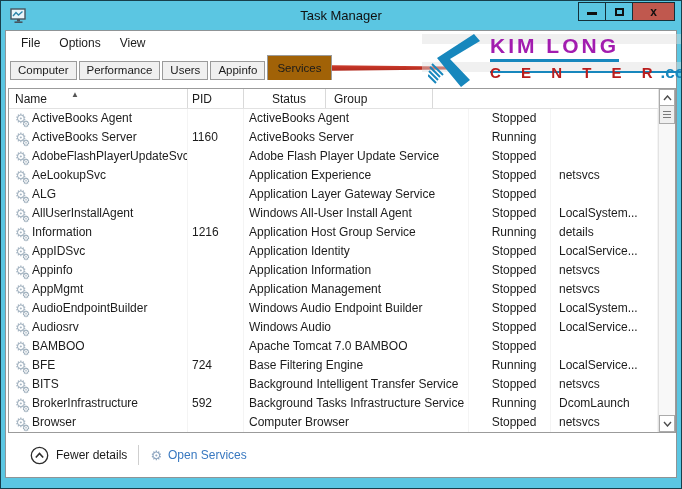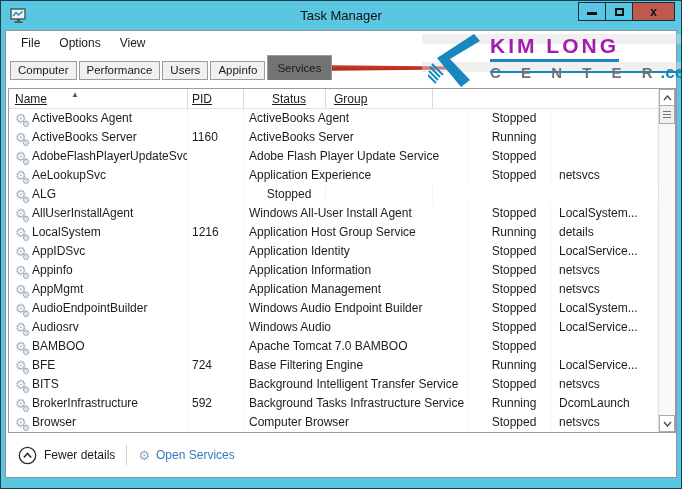--- a/index.html
+++ b/index.html
@@ -26,49 +26,49 @@
   
   .content { position:absolute; left:4px; right:4px; top:29px; bottom:10px;
              background:#ffffff; border:1px solid #8f9496; }
 
   .menubar { position:absolute; top:2px; left:0; height:20px; display:flex; padding-left:8px; }
   .menu-item { padding:3px 7px; font-size:12px; color:#1b1b1b; margin-right:5px; }
 
   .tabs { position:absolute; left:4px; top:24px; height:25px; display:flex; align-items:flex-end; }
   .tab { background:#f0f0f0; border:1px solid #9b9b9b; height:19px; line-height:17px;
          padding:0 7px; font-size:11.5px; color:#1b1b1b; margin-right:2px; white-space:nowrap; }
-  .tab.active { background:#737373; height:25px; line-height:24px; border-bottom:none;
+  .tab.active { background:#a16207; height:25px; line-height:24px; border-bottom:none;
                 padding:0 9px; z-index:3; }
 
   
   .annotation-arrow { position:absolute; left:288px; top:30px; width:154px; height:14px;
     background:linear-gradient(180deg,#e05a4b 0%, #c23325 45%, #9c2016 100%);
     clip-path:polygon(0% 50%, 11% 0%, 11% 29%, 100% 39%, 100% 61%, 11% 71%, 11% 100%);
   }
 
   
   .watermark { position:absolute; left:422px; top:1px; width:248px; height:56px; }
   .wm-stripe { position:absolute; left:-6px; right:-6px; height:10px; background:#dddddd; opacity:.45; }
   .wm-stripe.s1 { top:2px; } .wm-stripe.s2 { top:30px; }
   .wm-chevron { position:absolute; left:0; top:2px; }
   .wm-line1 { position:absolute; left:62px; top:2px; font-size:21px; font-weight:bold;
               letter-spacing:3px; color:#a21caf; border-bottom:3px solid #1787bd;
               padding-bottom:1px; white-space:nowrap; }
   .wm-line2 { position:absolute; left:62px; top:31px; height:18px; white-space:nowrap; }
   .wm-rule { position:absolute; left:0; right:0; top:8px; height:2px; background:#1787bd; }
   .wm-center { position:relative; font-size:15px; font-weight:bold; letter-spacing:8px;
-               color:#737373; background:transparent; }
+               color:#b91c1c; background:transparent; }
   .wm-com { position:relative; font-size:17px; font-weight:bold; color:#1787bd; letter-spacing:0; }
 
   
   .svc-table { position:absolute; left:2px; top:57px; width:668px; height:345px;
                border:1px solid #9b9b9b; background:#fff; overflow:hidden; }
   .thead { display:flex; height:20px; width:649px; border-bottom:1px solid #e2e2e2; }
   .hcell { position:relative; font-size:12px; color:#1b1b1b; line-height:20px;
-           border-right:1px solid #d9d9d9; overflow:hidden; white-space:nowrap;text-decoration:underline; }
+           border-right:1px solid #d9d9d9; overflow:hidden; white-space:nowrap; }
   .sort { position:absolute; top:-4px; left:62px; font-size:8px; color:#555; }
   .col-name   { width:179px; padding-left:6px; }
   .col-pid    { width:56px;  padding-left:4px; }
   .col-description { width:225px; padding-left:5px; }
   .col-status { width:82px;  padding-left:9px;text-align:center; }
   .col-group  { width:107px; padding-left:8px; }
   .tbody { position:absolute; top:20px; left:0; width:649px; }
   .trow { display:flex; height:19px; align-items:center; }
   .tcell { font-size:12px; color:#1c1c1c; line-height:19px; overflow:hidden;
            white-space:nowrap; border-right:1px solid #f4f4f4; height:19px; }
@@ -83,21 +83,21 @@
   .sb-btn { position:absolute; left:0; right:0; height:17px; background:#ffffff;
             border:1px solid #ababab; display:flex; align-items:center; justify-content:center; }
   .sb-btn.up { top:0; }
   .sb-btn.down { bottom:0; }
   .sb-thumb { position:absolute; left:0; right:0; top:16px; height:19px; background:#f0f0f0;
               border:1px solid #ababab; display:flex; align-items:center; justify-content:center; }
   .grip { width:8px; height:8px;
           background:repeating-linear-gradient(180deg,#7a7a7a 0 1px, transparent 1px 3px); }
 
   
-  .footer { position:absolute; left:0; right:0; top:402px; height:44px; background:#fff;
+  .footer { position:absolute; left:12px; right:0; top:402px; height:44px; background:#fff;
             display:flex; align-items:center; padding-left:12px; }
   .fewer { display:flex; align-items:center; gap:7px; font-size:12px; color:#1b1b1b; cursor:default; }
   .vsep { width:1px; height:20px; background:#cfcfcf; margin:0 11px; }
   .open-services { display:flex; align-items:center; gap:6px; font-size:12px; color:#3878c0; }
   .os-gear { font-size:13px; color:#8fa6c0; }
 </style>
 </head>
 <body>
 
 <div class="window">
@@ -236,20 +236,21 @@
             <div class="tcell col-name">
               <div class="namewrap">
                 <span class="rgear">
                   <span class="g1">⚙</span>
                   <span class="g2">⚙</span>
                 </span>
                 <span>ALG</span>
               </div>
             </div>
             <div class="tcell col-pid"></div>
+            <div class="tcell col-description">Application Layer Gateway Service</div>
             <div class="tcell col-status">Stopped</div>
             <div class="tcell col-group"></div>
           </div>
           <div class="trow">
             <div class="tcell col-name">
               <div class="namewrap">
                 <span class="rgear">
                   <span class="g1">⚙</span>
                   <span class="g2">⚙</span>
                 </span>
@@ -261,21 +262,21 @@
             <div class="tcell col-status">Stopped</div>
             <div class="tcell col-group">LocalSystem...</div>
           </div>
           <div class="trow">
             <div class="tcell col-name">
               <div class="namewrap">
                 <span class="rgear">
                   <span class="g1">⚙</span>
                   <span class="g2">⚙</span>
                 </span>
-                <span>LocalSystem</span>
+                <span>Information</span>
               </div>
             </div>
             <div class="tcell col-pid">1216</div>
             <div class="tcell col-description">Application Host Group Service</div>
             <div class="tcell col-status">Running</div>
             <div class="tcell col-group">details</div>
           </div>
           <div class="trow">
             <div class="tcell col-name">
               <div class="namewrap">

